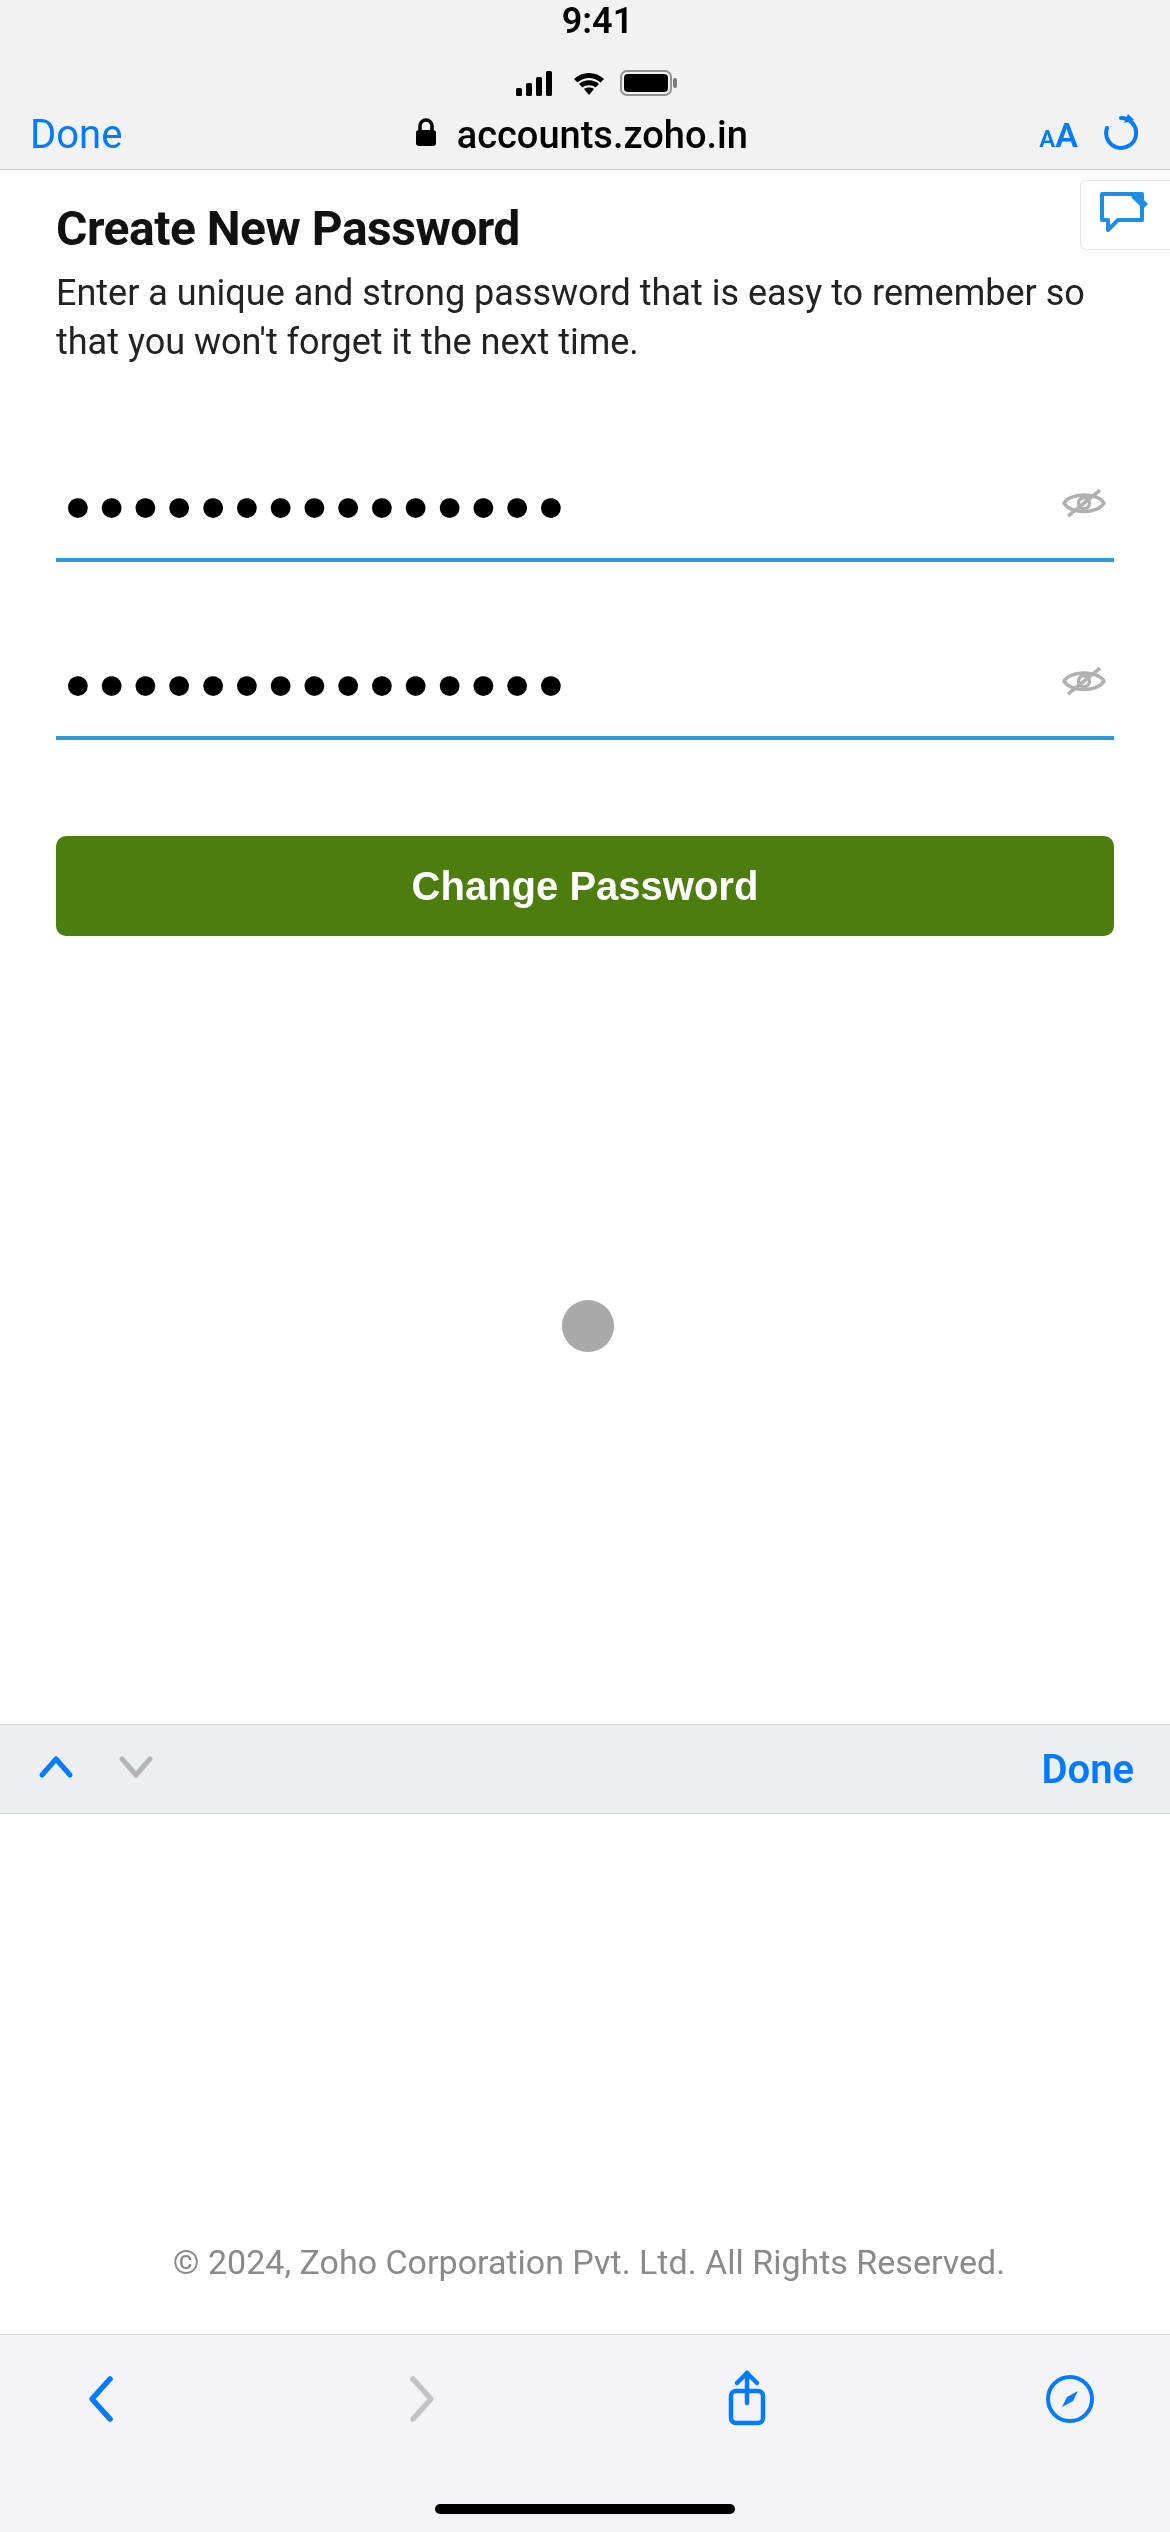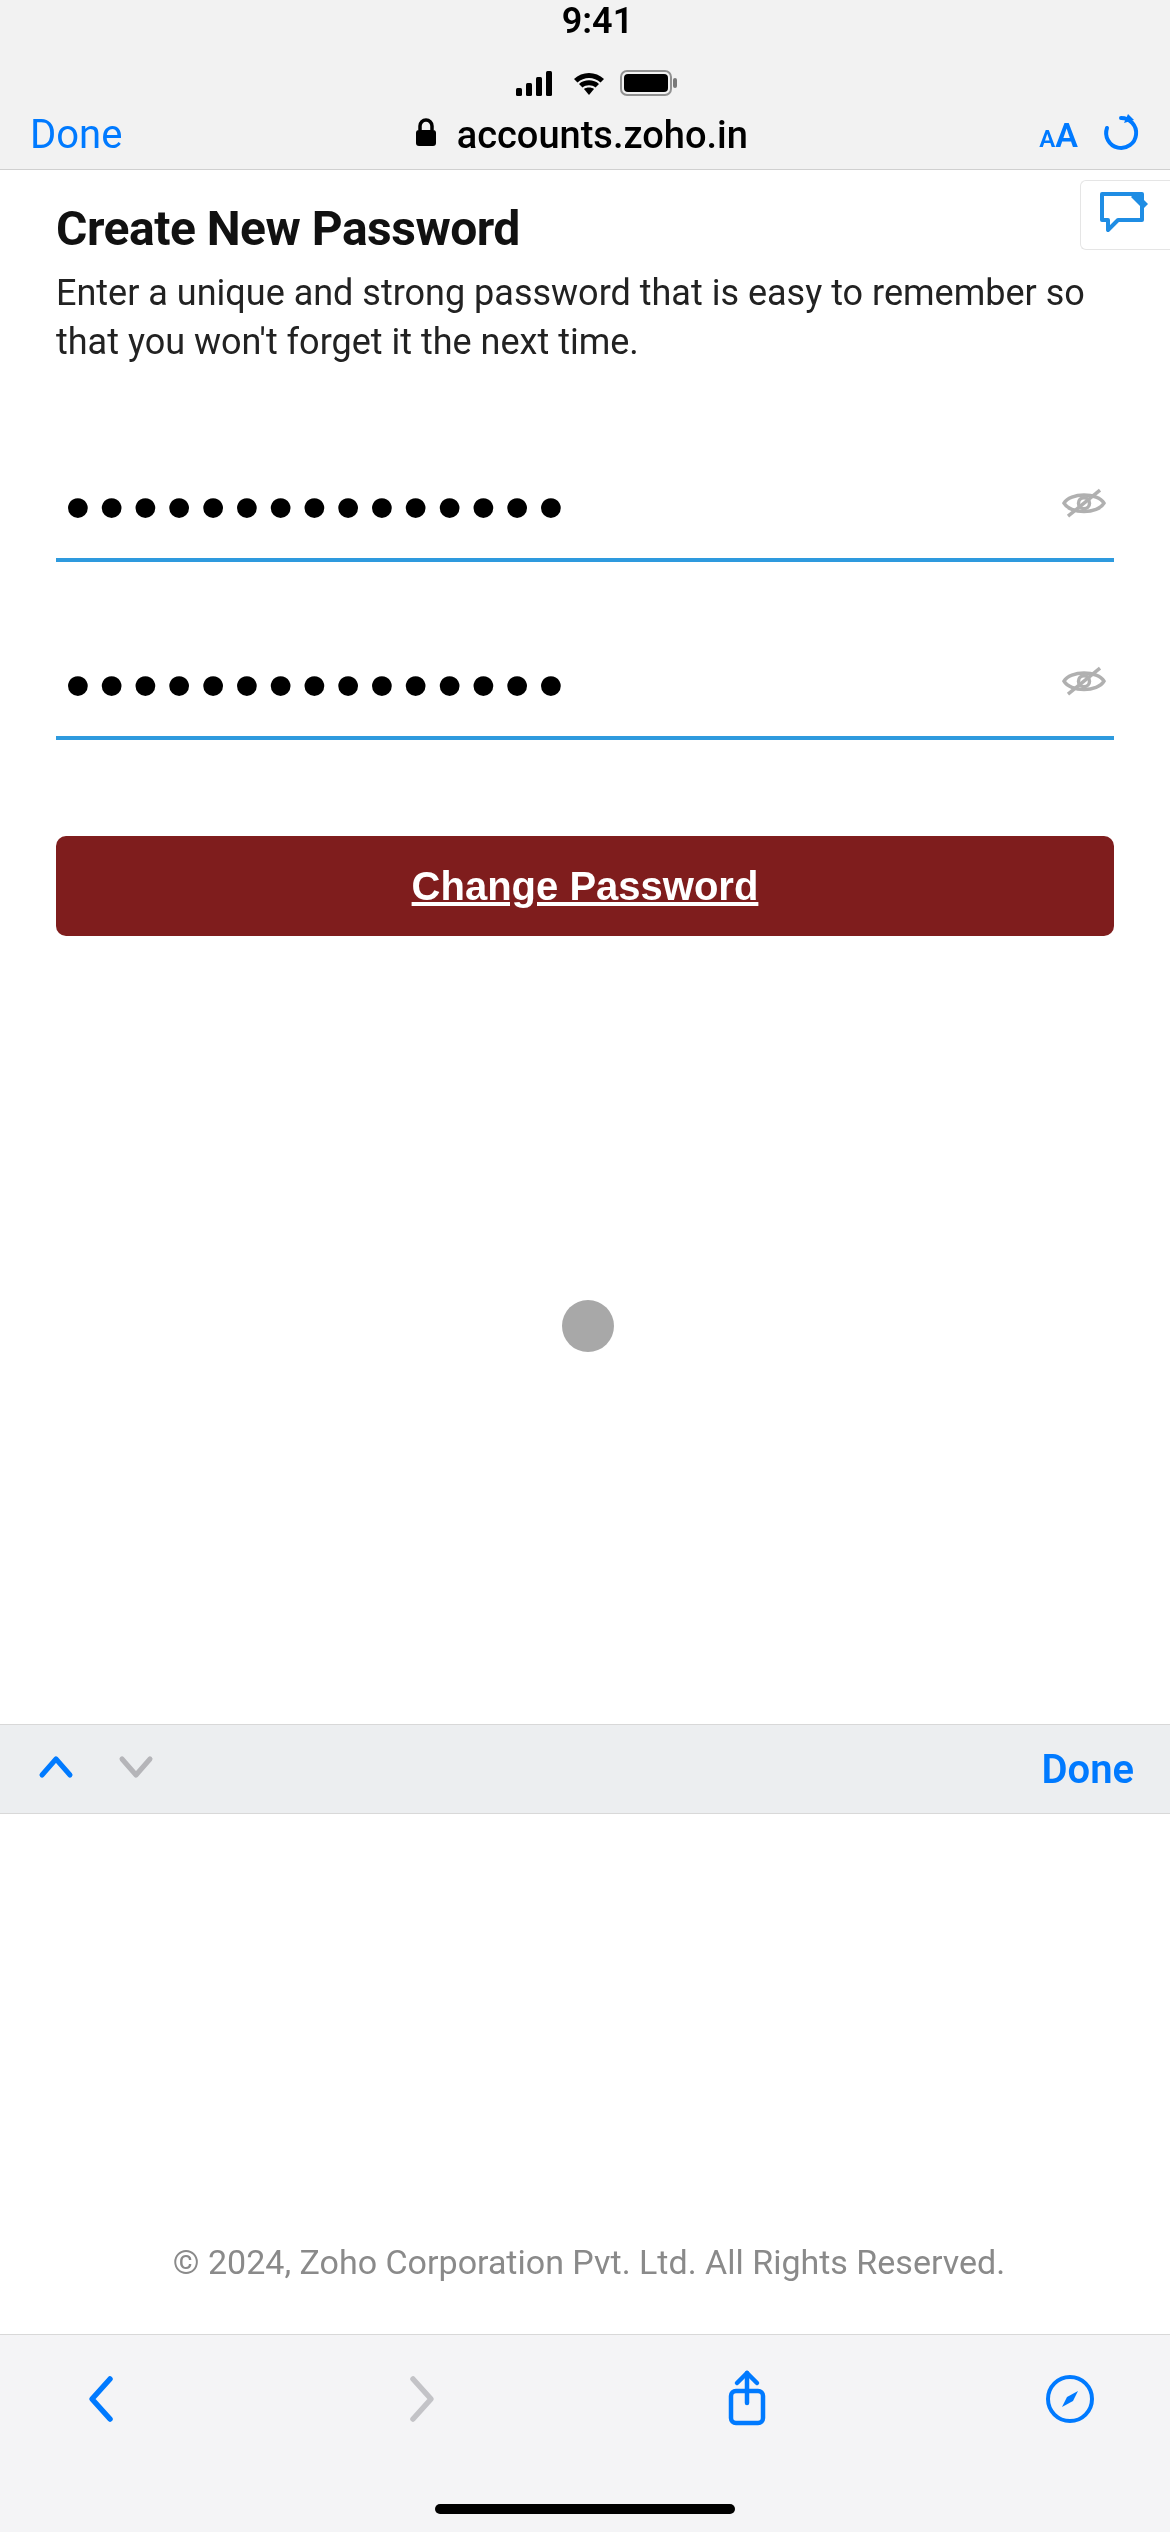--- a/index.html
+++ b/index.html
@@ -105,30 +105,29 @@
       position: absolute;
       right: 8px;
       top: 50%;
       transform: translateY(-60%);
       color: #b0b0b0;
     }
     .submit-btn {
       margin-top: 96px;
       width: 100%;
       height: 100px;
-      background: #7f1d1d;
+      background: #4d7c0f;
       border-radius: 10px;
       color: #fff;
       font-size: 40px;
       font-weight: 600;
       border: none;
       display: flex;
       align-items: center;
       justify-content: center;
-      text-decoration: underline;
     }
     .gray-dot {
       position: absolute;
       width: 52px;
       height: 52px;
       background: #a8a8a8;
       border-radius: 50%;
       left: 562px;
       top: 1300px;
     }

